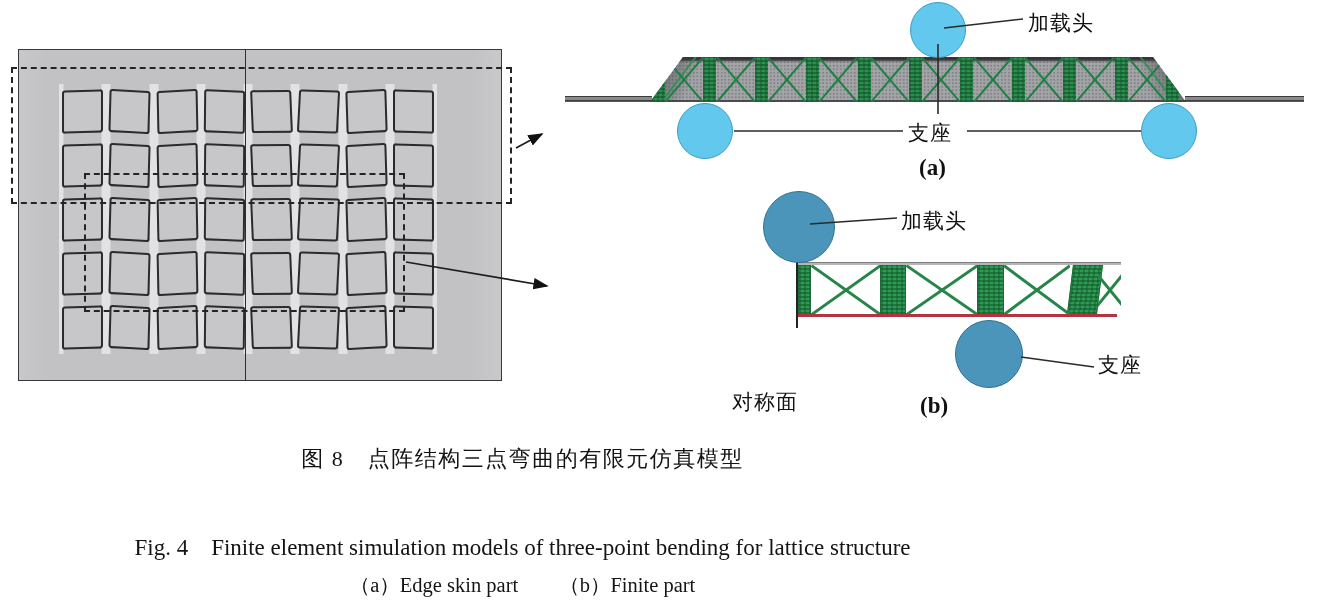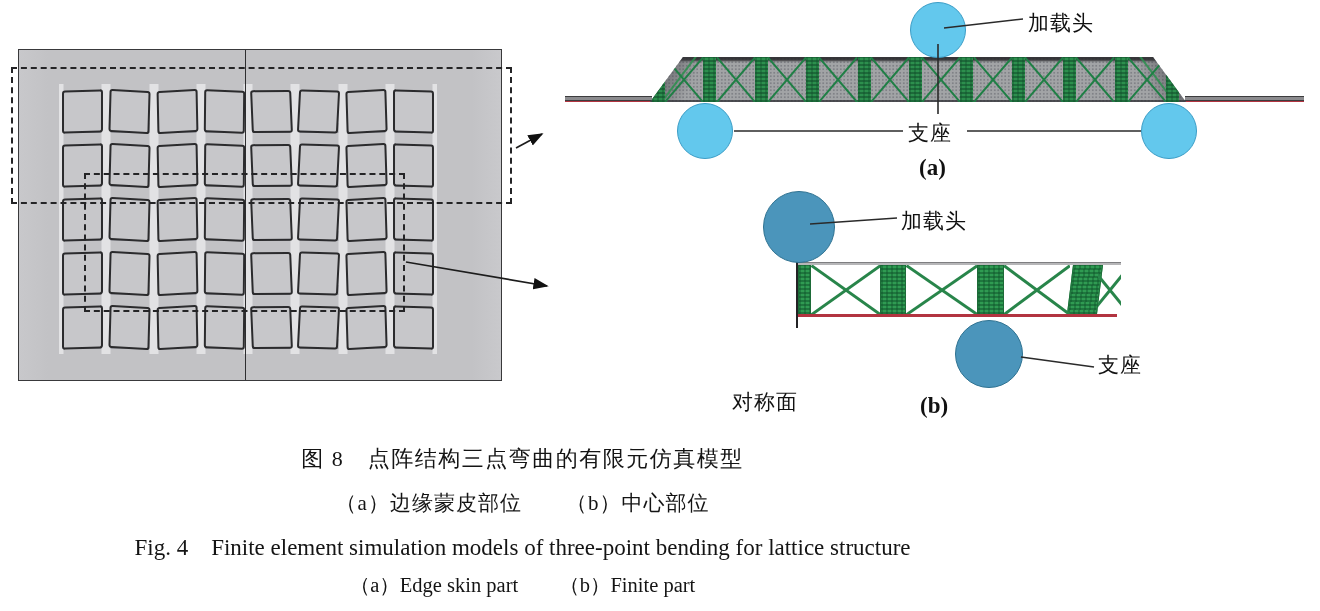--- a/index.html
+++ b/index.html
@@ -325,17 +325,16 @@
     <line x1="406" y1="262" x2="547" y2="286" stroke="#1c1c1c" stroke-width="1.7" marker-end="url(#ah)"></line>
     <line x1="944" y1="28" x2="1023" y2="19" stroke="#2a2a2a" stroke-width="1.6"></line>
     <line x1="938" y1="44" x2="938" y2="114" stroke="#2a2a2a" stroke-width="1.6"></line>
     <line x1="734" y1="131" x2="903" y2="131" stroke="#2a2a2a" stroke-width="1.6"></line>
     <line x1="967" y1="131" x2="1141" y2="131" stroke="#2a2a2a" stroke-width="1.6"></line>
     <line x1="810" y1="224" x2="897" y2="218" stroke="#2a2a2a" stroke-width="1.6"></line>
     <line x1="1021" y1="357" x2="1094" y2="367" stroke="#2a2a2a" stroke-width="1.6"></line>
   </svg>
 
   <div id="cap-zh-title" class="cap">图 8　点阵结构三点弯曲的有限元仿真模型</div>
-  <div id="cap-zh-sub" class="cap">（a）边缘蒙皮部位　　（b）中心部位</div>
   <div id="cap-en-title" class="cap">Fig. 4　Finite element simulation models of three-point bending for lattice structure</div>
   <div id="cap-en-sub" class="cap">（a）Edge skin part　　（b）Finite part</div>
 
 </div>
 
 </body></html>

